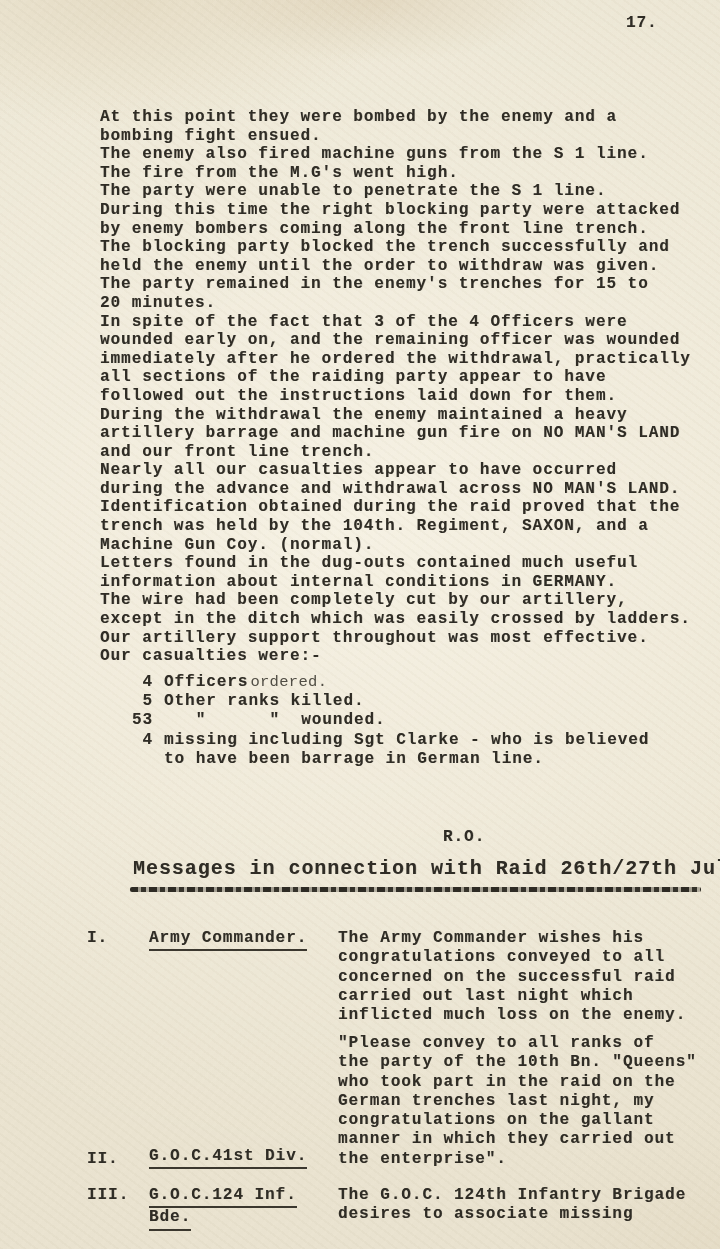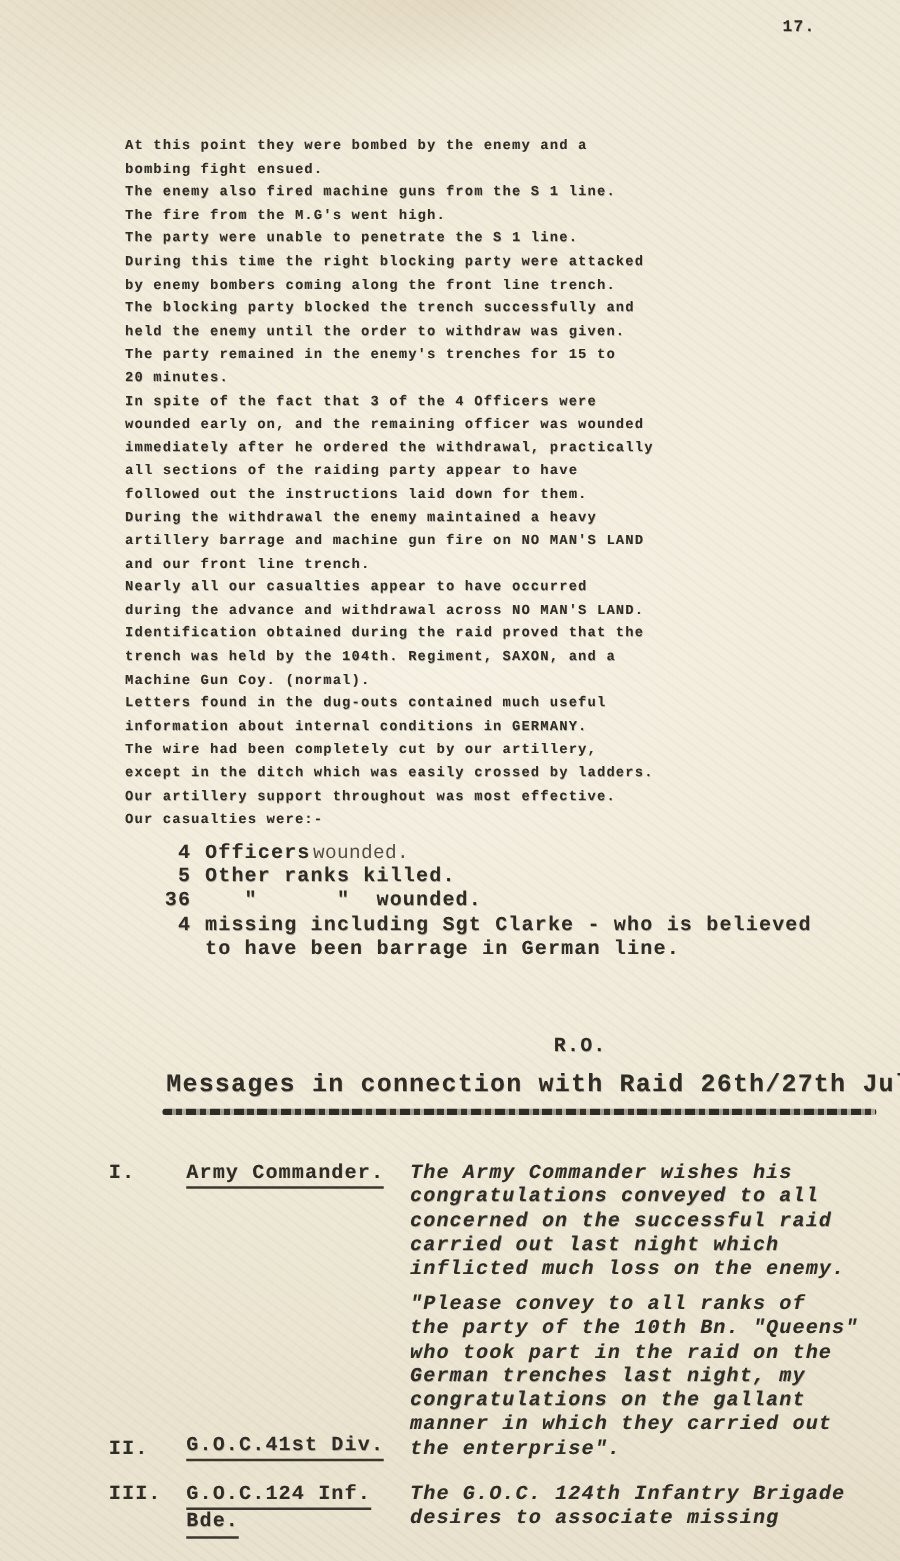--- a/index.html
+++ b/index.html
@@ -23,24 +23,24 @@
       repeating-linear-gradient(37deg, rgba(120,100,60,0.5) 0 2px, transparent 2px 7px),
       repeating-linear-gradient(-53deg, rgba(255,255,255,0.6) 0 3px, transparent 3px 9px);
   }
   .ink{
     color:#2f2c25;
     font-weight:700;
     letter-spacing:0.95px;
     text-shadow:0.4px 0.4px 0 rgba(47,44,37,0.35);
   }
   .abs{position:absolute;}
-  .pageno{left:626px;top:14px;font-size:13px;}
+  .pageno{left:626px;top:14px;font-size:16px;}
   .report{
     left:100px;top:108px;width:612px;
-    font-size:11px;line-height:18.6px;white-space:pre;
+    font-size:16px;line-height:18.6px;white-space:pre;
   }
   .casualties{left:100px;top:673px;font-size:16px;line-height:19.2px;}
   .cas-row{display:flex;white-space:pre;}
   .cas-num{width:53px;text-align:right;flex:none;}
   .cas-txt{margin-left:11px;white-space:pre;}
   .cas-suffix{
     font-weight:400;color:#514e45;letter-spacing:0.3px;
     font-size:15.5px;margin-left:2px;text-shadow:none;
   }
   .cas-suffix:empty{display:none;}
@@ -57,21 +57,21 @@
     font-size:16px;line-height:19.3px;}
   .msg-num{width:62px;flex:none;white-space:pre;}
   .msg-head{width:160px;flex:none;text-decoration:underline;}
   .uline{
     display:inline-block;
     border-bottom:2.6px solid rgba(43,40,33,0.92);
     padding-bottom:1px;white-space:pre;
   }
   .uline:empty{display:none;}
   .head2-wrap{width:150px;text-align:left;}
-  .msg-body{margin-left:19px;white-space:pre;flex:none;font-style:italic;}
+  .msg-body{margin-left:29px;white-space:pre;flex:none;}
   .sec1{top:929px;}
   .sec2{top:1034px;align-items:flex-end;}
   .sec3{top:1186px;}
 </style>
 </head>
 <body>
 
 <div class="page">
   <div class="grain"></div>
 
@@ -103,27 +103,27 @@
 Machine Gun Coy. (normal).
 Letters found in the dug-outs contained much useful
 information about internal conditions in GERMANY.
 The wire had been completely cut by our artillery,
 except in the ditch which was easily crossed by ladders.
 Our artillery support throughout was most effective.
 Our casualties were:-</div>
 
   <div class="abs ink casualties">
     <div class="cas-row">
-      <span class="cas-num">4</span><span class="cas-txt">Officers</span><span class="cas-suffix">wounded.</span>
+      <span class="cas-num">4</span><span class="cas-txt">Officers</span><span class="cas-suffix">ordered.</span>
     </div>
     <div class="cas-row">
       <span class="cas-num">5</span><span class="cas-txt">Other ranks killed.</span>
     </div>
     <div class="cas-row">
-      <span class="cas-num">36</span><span class="cas-txt">   "      "  wounded.</span>
+      <span class="cas-num">53</span><span class="cas-txt">   "      "  wounded.</span>
     </div>
     <div class="cas-row">
       <span class="cas-num">4</span><span class="cas-txt">missing including Sgt Clarke - who is believed</span>
     </div>
     <div class="cas-row">
       <span class="cas-num"></span><span class="cas-txt">to have been barrage in German line.</span>
     </div>
   </div>
 
   <div class="abs ink ro">R.O.</div>

